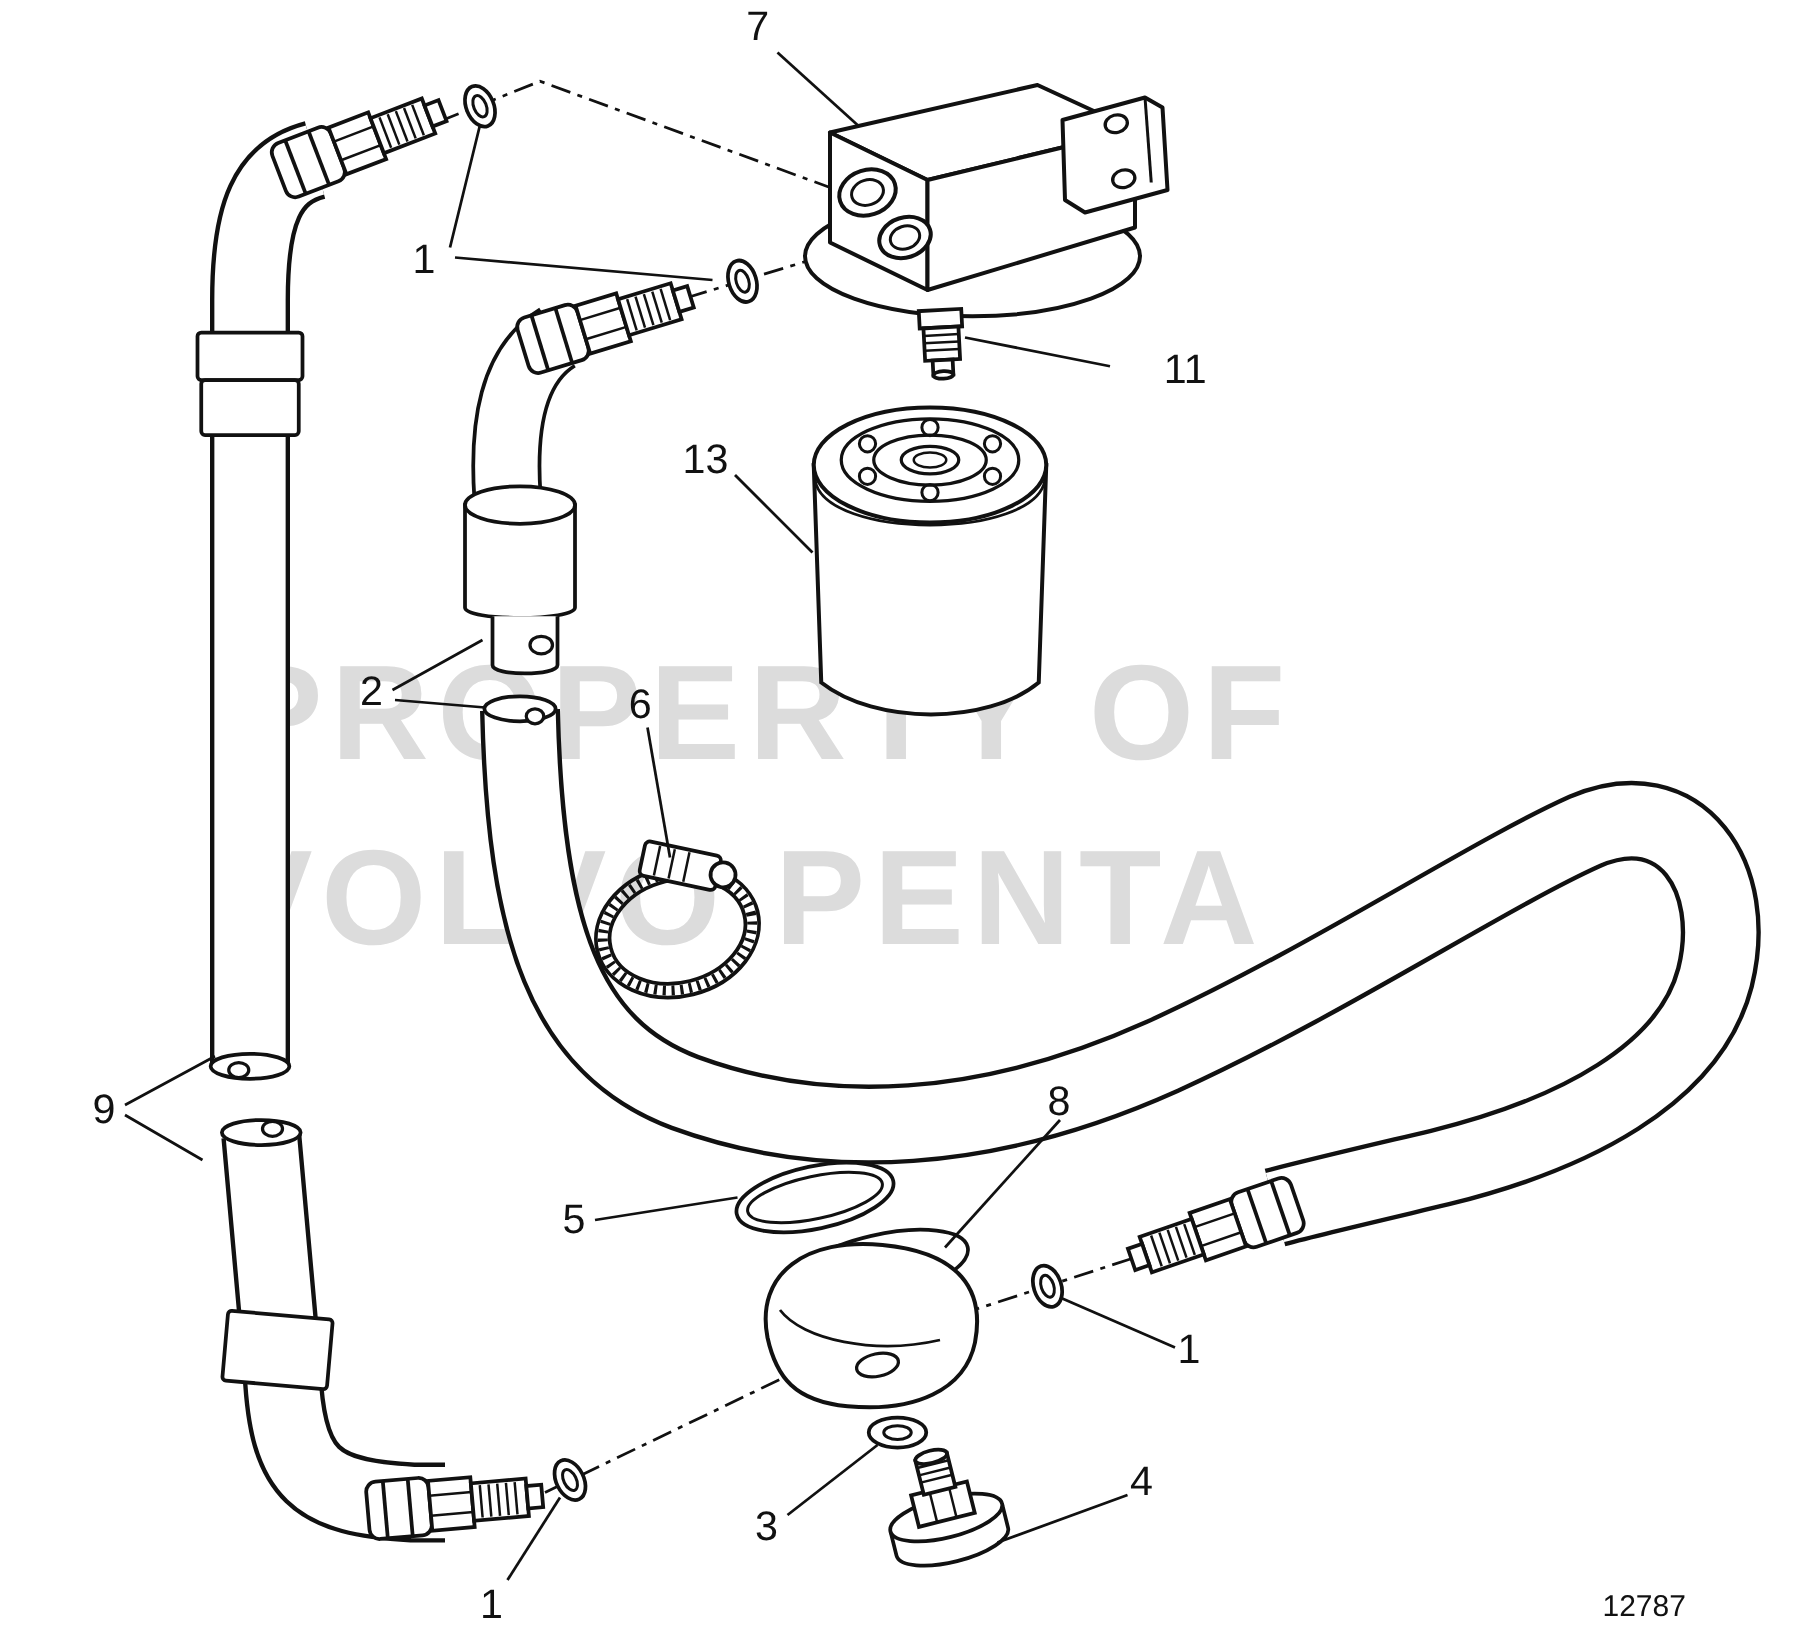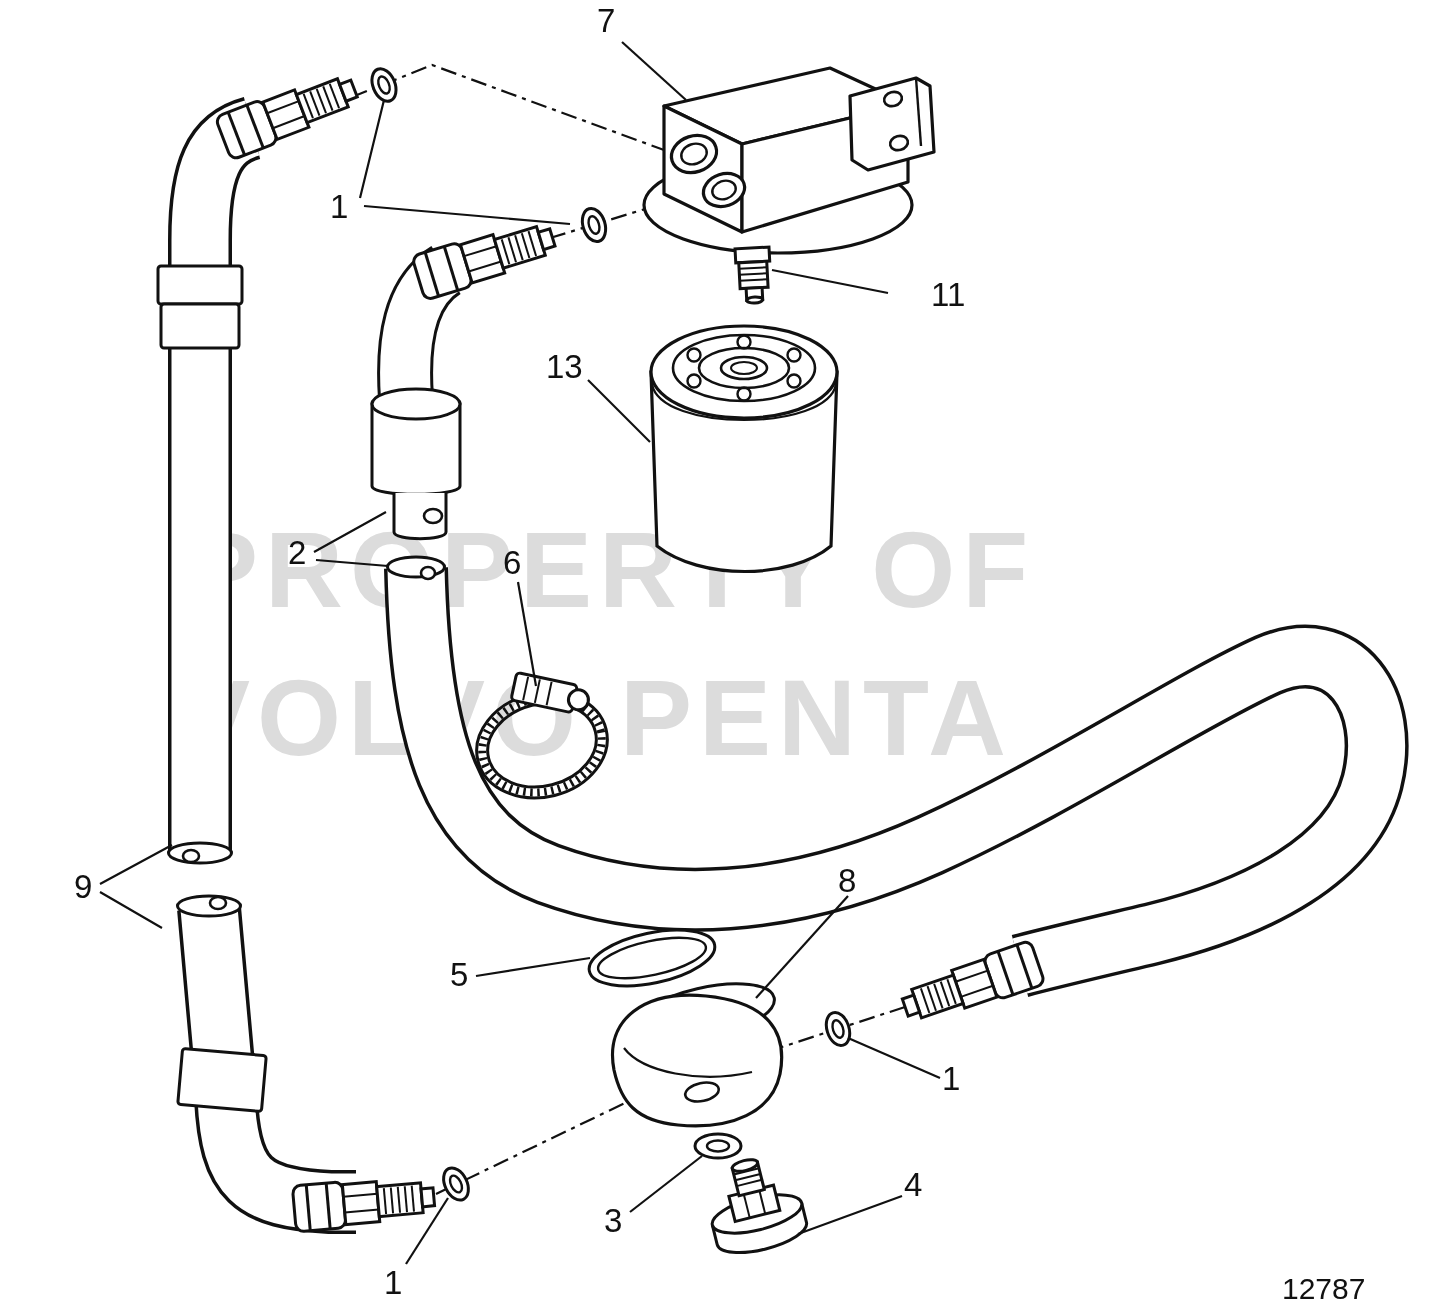--- a/index.html
+++ b/index.html
@@ -8,21 +8,21 @@
     font-family:"Liberation Sans",sans-serif;overflow:hidden;
   }
   .wm-line{
     position:absolute;font-weight:bold;color:#dcdcdc;font-size:108px;
     letter-spacing:7px;white-space:nowrap;line-height:1;
   }
   .art{position:absolute;left:0;top:0;}
   .callout{
     position:absolute;font-size:33px;line-height:1;color:#111;
   }
-  .fig-num{position:absolute;font-size:30px;line-height:1;color:#111;}
+  .fig-num{position:absolute;font-size:24px;line-height:1;color:#111;}
 </style>
 </head>
 <body>
 
 <div class="stage">
 
   <div>
     <div class="wm-line" style="left:186px;top:516px;">PROPERTY OF</div>
     <div class="wm-line" style="left:178px;top:664px;">VOLVO PENTA</div>
   </div>

